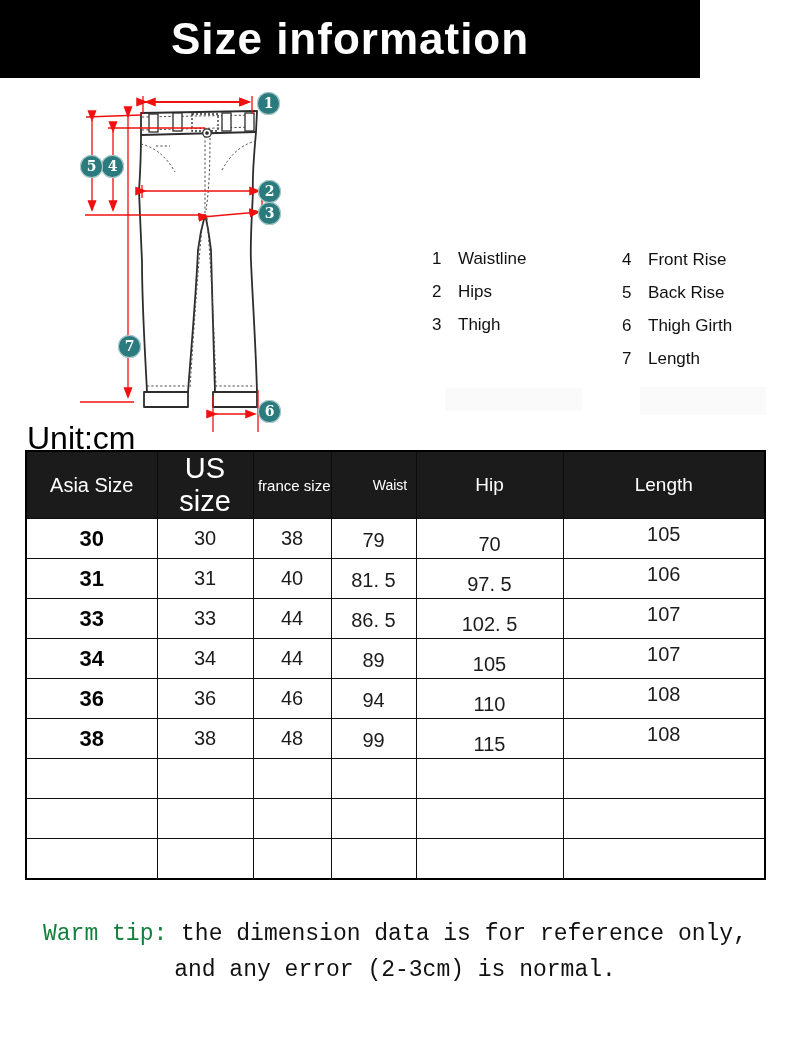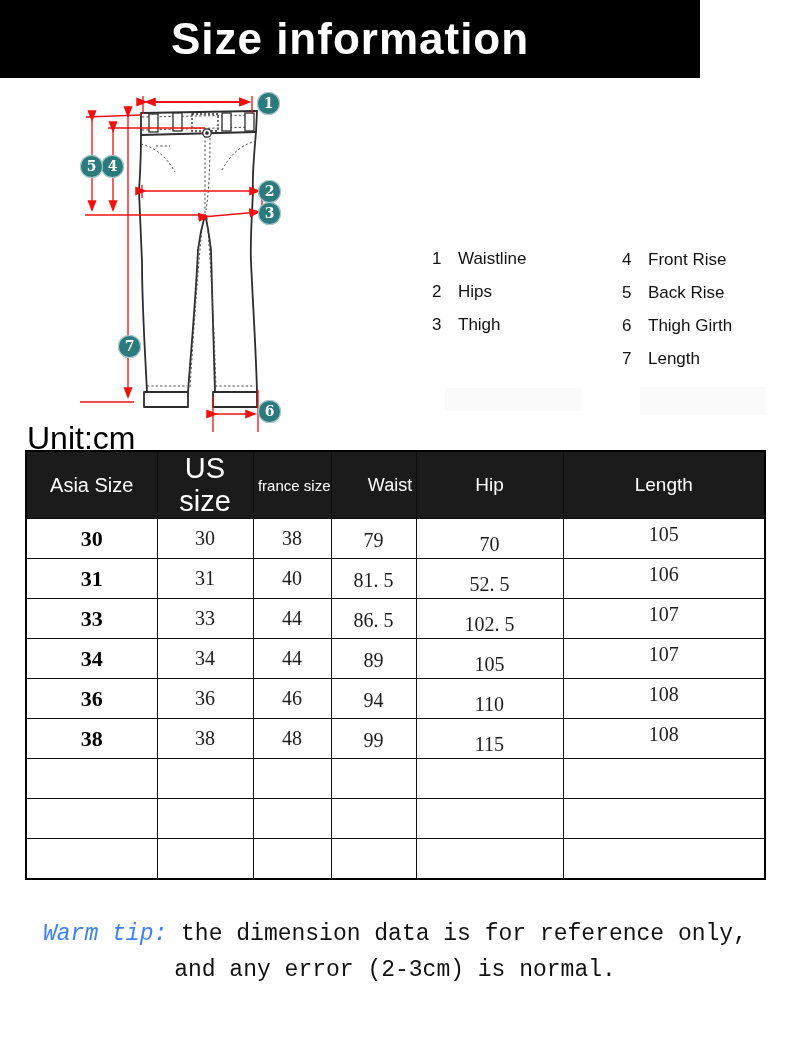--- a/index.html
+++ b/index.html
@@ -54,40 +54,40 @@
   
   .size-table {
     position:absolute; left:25px; top:450px; width:739px;
     border-collapse:collapse; table-layout:fixed;
     border:2px solid #000;
   }
   .size-table th, .size-table td {
     border:1px solid #0d0d0d; text-align:center; padding:0; overflow:hidden;
   }
   .size-table thead th { background:#1b1b1b; color:#ffffff; height:38px; font-weight:normal; }
-  .size-table td { height:39px; font-size:20px; color:#1c1c1c;font-family:Liberation Serif, serif; }
+  .size-table td { height:39px; font-size:20px; color:#1c1c1c; }
   th.th-asia   { font-size:20px; font-weight:bold;margin-left:40px; }
   th.th-us     { font-size:29px; }
   th.th-france { font-size:15px;text-align:right; }
-  th.th-waist  { font-size:18px;padding-left:33px; }
+  th.th-waist  { font-size:14px;padding-left:33px; }
   th.th-hip    { font-size:19px; }
   th.th-length { font-size:19px; }
   td.c-asia { font-weight:bold; font-size:22px; color:#000; }
   td span { display:inline-block; }
   td.c-waist span  { transform:translateY(2px); }
   td.c-hip span    { transform:translateY(6px); }
   td.c-length span { transform:translateY(-4px); }
 
   
   .warm-tip {
     position:absolute; left:0; top:916px; width:790px; text-align:center;
     font-family:"Liberation Mono", monospace; font-size:23px; color:#111;
     line-height:36px;
   }
-  .warm-tip .tip-label { color:#3b82f6;font-style:italic; }
+  .warm-tip .tip-label { color:#15803d; }
 </style>
 </head>
 <body>
 
 <div id="page">
 
   <div class="banner">
     <h1>Size information</h1>
   </div>
 
@@ -243,21 +243,21 @@
         <td class="c-france"><span>38</span></td>
         <td class="c-waist"><span>79</span></td>
         <td class="c-hip"><span>70</span></td>
         <td class="c-length"><span>105</span></td>
       </tr>
       <tr>
         <td class="c-asia"><span>31</span></td>
         <td class="c-us"><span>31</span></td>
         <td class="c-france"><span>40</span></td>
         <td class="c-waist"><span>81. 5</span></td>
-        <td class="c-hip"><span>52. 5</span></td>
+        <td class="c-hip"><span>97. 5</span></td>
         <td class="c-length"><span>106</span></td>
       </tr>
       <tr>
         <td class="c-asia"><span>33</span></td>
         <td class="c-us"><span>33</span></td>
         <td class="c-france"><span>44</span></td>
         <td class="c-waist"><span>86. 5</span></td>
         <td class="c-hip"><span>102. 5</span></td>
         <td class="c-length"><span>107</span></td>
       </tr>

